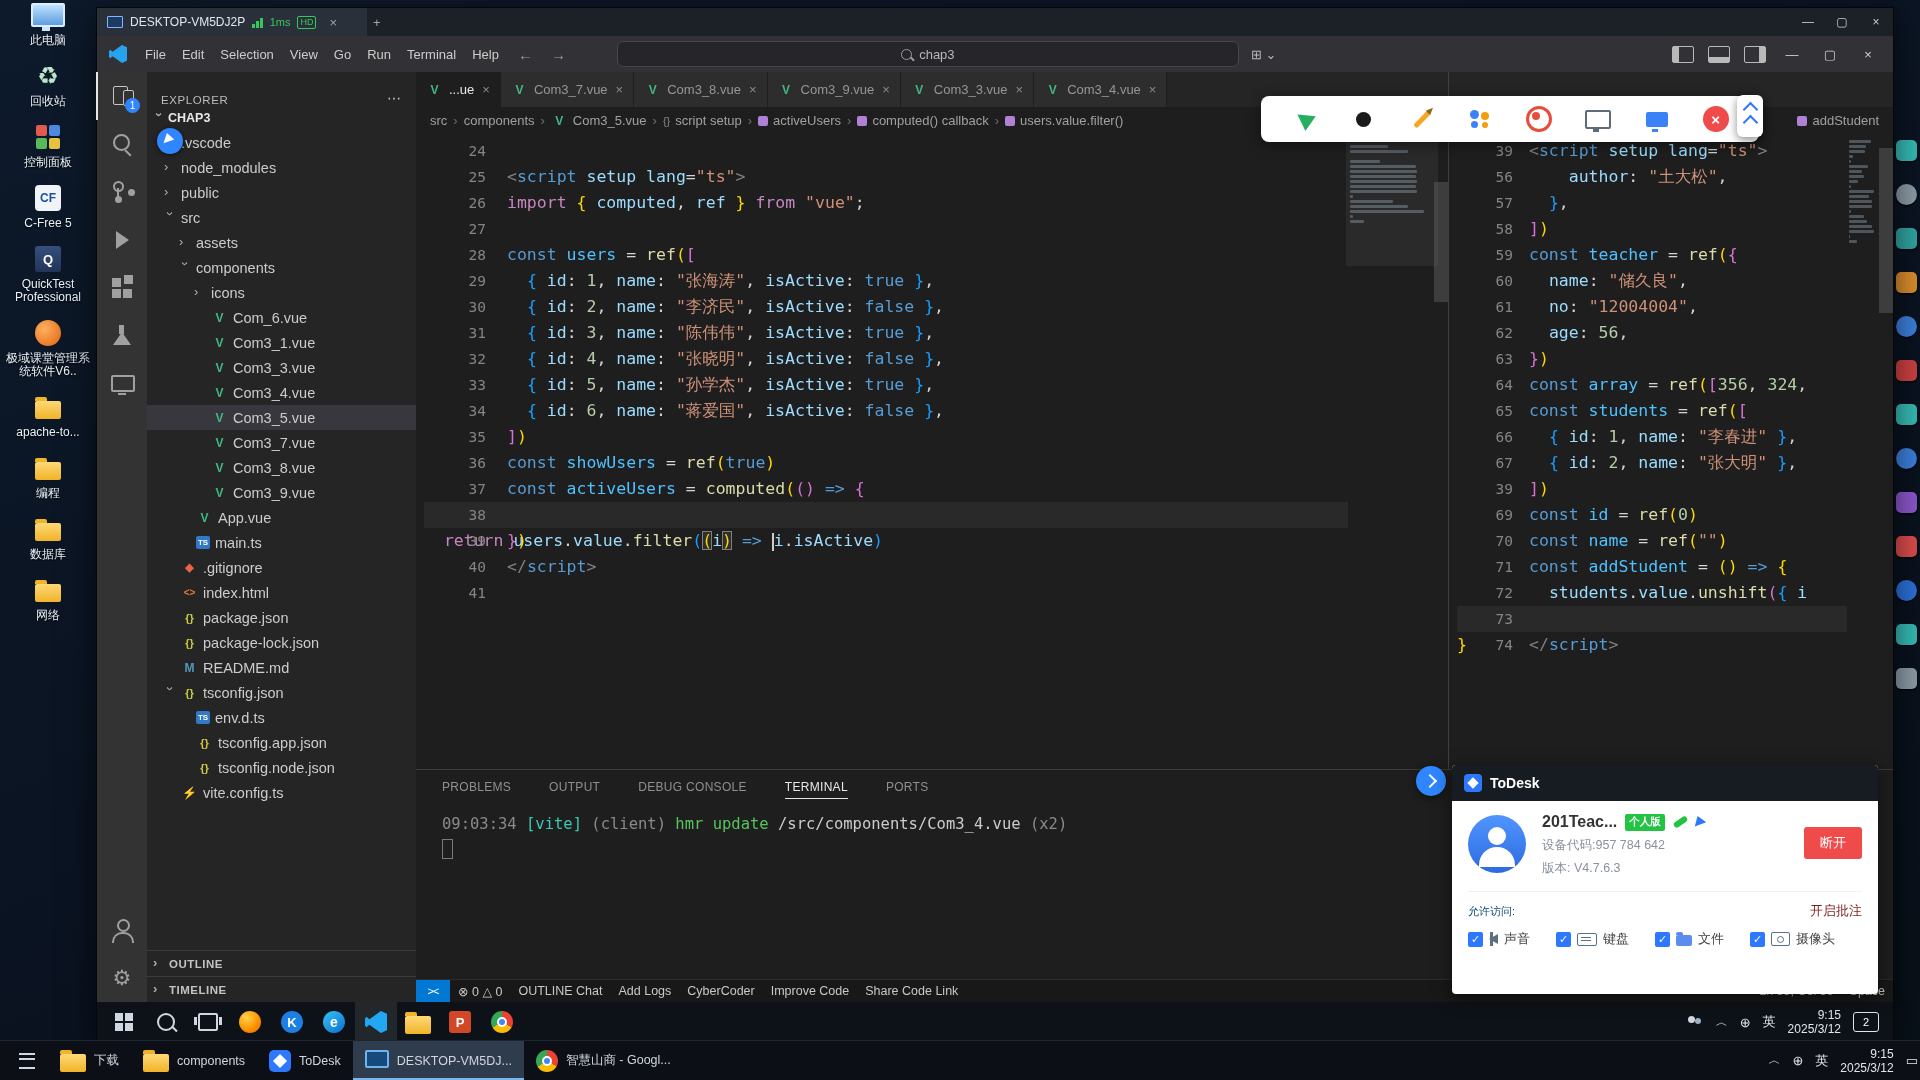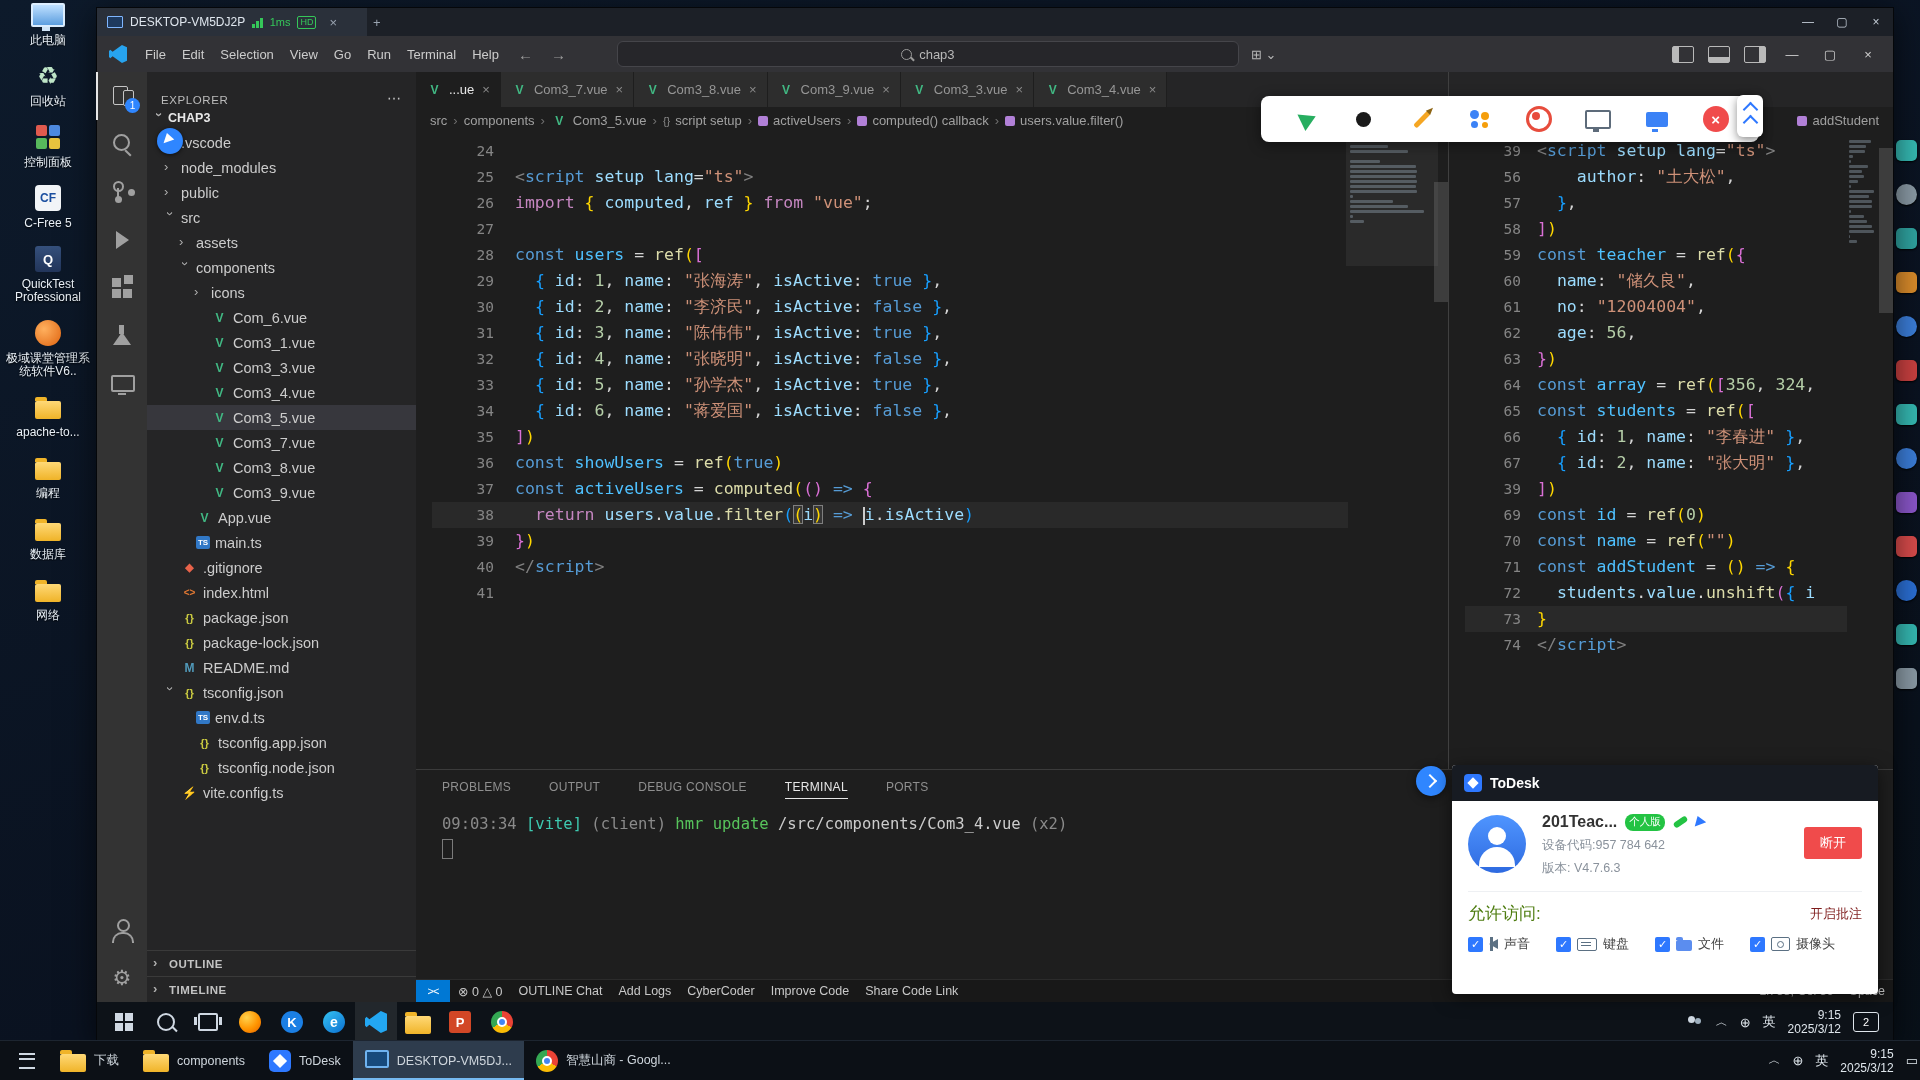--- a/index.html
+++ b/index.html
@@ -117,23 +117,23 @@
   .etab{display:flex;align-items:center;gap:6px;padding:0 10px;background:#2d2d2d;color:#969696;font-size:13px;border-right:1px solid #1e1e1e;white-space:nowrap;}
   .etab.active{background:#1e1e1e;color:#e7e7e7;}
   .etab-x{color:#8a8a8a;font-size:13px;margin-left:2px;}
   .crumbs{height:27px;display:flex;align-items:center;padding:0 14px;font-size:13px;color:#a0a0a0;gap:6px;background:#1e1e1e;flex:0 0 auto;white-space:nowrap;overflow:hidden;}
   .crumbs.right{justify-content:flex-end;}
   .csep{color:#6f6f6f;}
   .citem{display:flex;align-items:center;gap:5px;}
   .cbraces{color:#8a8a8a;font-size:11px;}
   .csym{width:10px;height:10px;background:#b180d7;border-radius:2px;display:inline-block;}
   .codewrap{flex:1;position:relative;overflow:hidden;font-family:"DejaVu Sans Mono","Liberation Mono",monospace;}
-  .code{position:absolute;left:16px;top:4px;right:100px;}
+  .code{position:absolute;left:8px;top:4px;right:100px;}
   .code-line{display:flex;height:26px;line-height:26px;font-size:16.5px;white-space:pre;}
-  .code-line.hl{background:rgba(255,255,255,.05);}
+  .code-line.hl{background:rgba(255,255,255,.05);flex-direction:column;}
   .gutter{width:62px;flex:0 0 auto;text-align:right;padding-right:21px;color:#858585;font-size:14.5px;}
   .g2 .gutter{width:56px;padding-right:16px;}
   .tk-kw{color:#569cd6}.tk-ctl{color:#c586c0}.tk-var{color:#9cdcfe}.tk-cv{color:#4fc1ff}
   .tk-fn{color:#dcdcaa}.tk-str{color:#ce9178}.tk-num{color:#b5cea8}.tk-pun{color:#d4d4d4}
   .tk-ab{color:#808080}.tk-tag{color:#569cd6}.tk-b1{color:#ffd700}.tk-b2{color:#da70d6}.tk-b3{color:#179fff}
   .tk-caret{display:inline-block;width:0;border-left:2px solid #cccccc;height:18px;vertical-align:middle;}
   .box{outline:1px solid #7f7f7f;outline-offset:-1px;background:rgba(120,120,120,.18);}
   .minimap{position:absolute;top:6px;width:84px;}
   .mm1{right:14px;}
   .mm2{right:14px;width:30px;}
@@ -217,27 +217,27 @@
   .tdp-logo{width:18px;height:18px;background:#2e78ff;border-radius:4px;position:relative;}
   .tdp-logo::after{content:"";position:absolute;left:5px;top:5px;width:8px;height:8px;background:#fff;transform:rotate(45deg);}
   .tdp-brand{color:#fff;font-weight:bold;font-size:14px;}
   .tdp-body{flex:1;padding:12px 16px 8px;position:relative;}
   .tdp-avatar{position:absolute;left:16px;top:14px;width:58px;height:58px;border-radius:50%;background:linear-gradient(#4f95ff,#2e6ae0);}
   .tdp-avatar::before{content:"";position:absolute;left:20px;top:12px;width:18px;height:18px;background:#fff;border-radius:50%;}
   .tdp-avatar::after{content:"";position:absolute;left:11px;top:32px;width:36px;height:20px;background:#fff;border-radius:18px 18px 0 0;}
   .tdp-info{margin-left:74px;}
   .tdp-row1{display:flex;align-items:center;gap:8px;}
   .tdp-user{font-size:16px;font-weight:bold;color:#333;}
-  .tdp-badge{background:#23c343;color:#fff;font-size:10.5px;border-radius:8px;padding:1.5px 4px;}
+  .tdp-badge{background:#23c343;color:#fff;font-size:10.5px;border-radius:2px;padding:1.5px 4px;font-weight:bold;}
   .tdp-phone{width:15px;height:6px;background:#23c343;border-radius:3px;transform:rotate(-35deg);}
   .tdp-cursor{width:0;height:0;border-left:10px solid #2e78ff;border-top:4px solid transparent;border-bottom:7px solid transparent;transform:rotate(15deg);}
   .tdp-line{font-size:12.5px;color:#8a929c;margin-top:6px;}
   .tdp-disc{position:absolute;right:16px;top:26px;background:#f04b4b;color:#fff;font-size:13px;border-radius:3px;padding:7px 16px;}
   .tdp-allow{display:flex;align-items:center;margin-top:14px;padding-top:10px;border-top:1px solid #eef0f3;}
-  .tdp-allowlabel{color:#4d7c0f;font-size:17px;}
+  .tdp-allowlabel{color:#0c4a6e;font-size:11px;}
   .tdp-annot{margin-left:auto;color:#7f1d1d;font-size:13px;}
   .tdp-perms{display:flex;align-items:center;gap:26px;margin-top:10px;}
   .perm{display:flex;align-items:center;gap:6px;}
   .pcheck{width:15px;height:15px;background:#2e78ff;border-radius:2px;color:#fff;font-size:11px;display:flex;align-items:center;justify-content:center;}
   .perm-label{font-size:13px;color:#444;}
   .pi{display:inline-block;}
   .pi-sound{width:0;height:0;border-top:5px solid transparent;border-bottom:5px solid transparent;border-right:9px solid #5b7083;position:relative;}
   .pi-sound::after{content:"";position:absolute;left:1px;top:-7px;width:3px;height:14px;background:#5b7083;}
   .pi-keyboard{width:18px;height:11px;border:1.6px solid #5b7083;border-radius:2px;position:relative;}
   .pi-keyboard::after{content:"";position:absolute;left:3px;top:3px;width:10px;height:1.6px;background:#5b7083;box-shadow:0 3px 0 #5b7083;}

